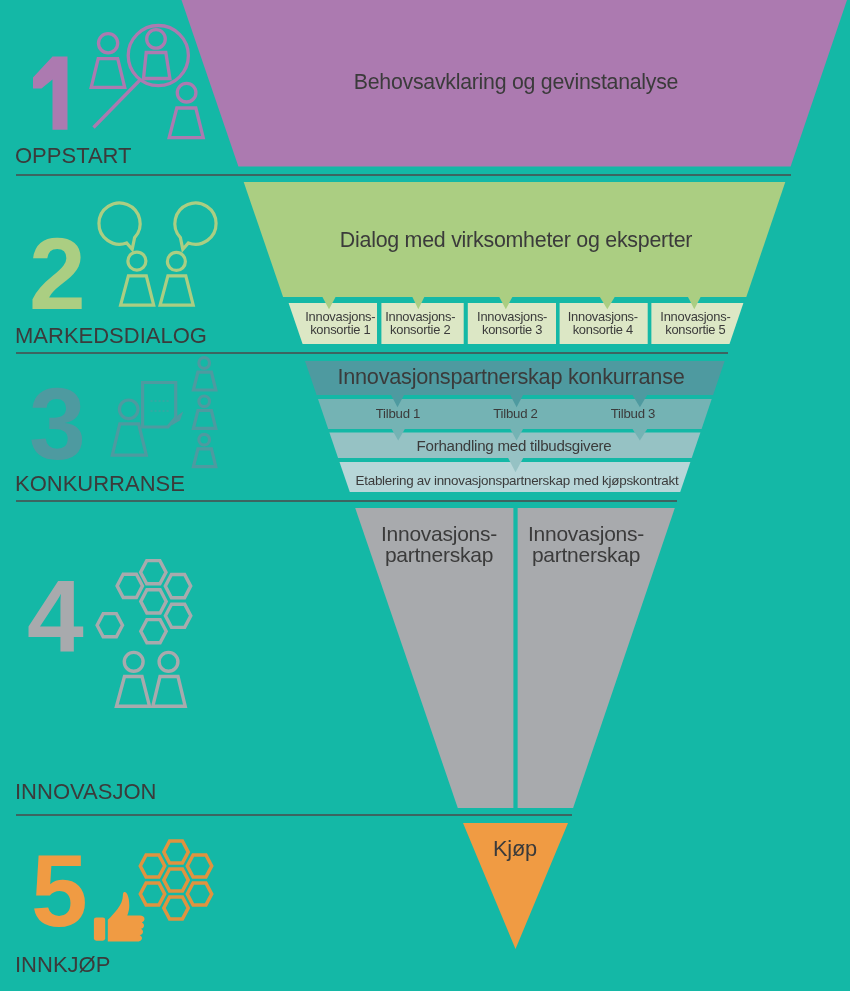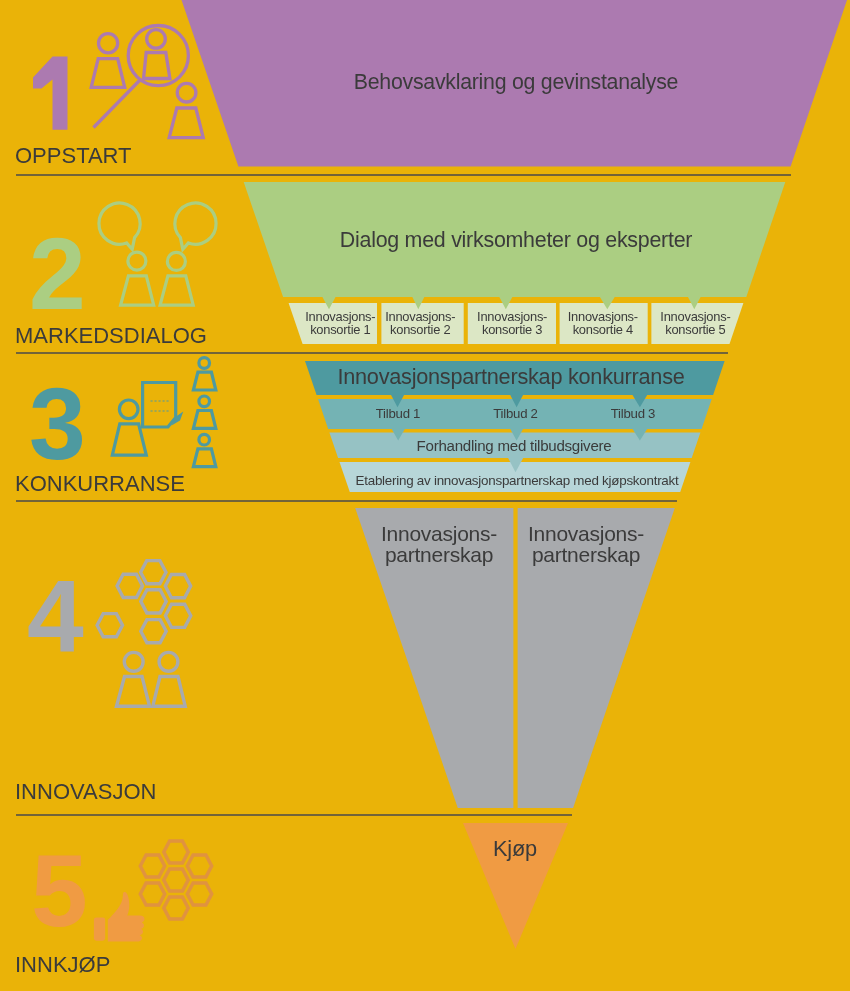--- a/index.html
+++ b/index.html
@@ -1,20 +1,20 @@
 <!DOCTYPE html>
 <html><head>
 <meta charset="utf-8">
 <title>Innovasjonspartnerskap</title>
 <style>
   html,body{margin:0;padding:0;background:#ffffff;}
   body{width:850px;height:991px;overflow:hidden;
        font-family:"Liberation Sans",sans-serif;
        -webkit-font-smoothing:antialiased;}
-  #stage{position:relative;width:850px;height:991px;background:#eab308;text-decoration:underline;}
+  #stage{position:relative;width:850px;height:991px;background:#14b8a6;text-decoration:underline;}
   svg#art{position:absolute;left:0;top:0;width:850px;height:991px;display:block;}
 </style>
 </head>
 <body>
 
 <div id="stage">
   <svg id="art" viewBox="0 0 850 991">
 
     <g>
       <path d="M181.5 0 L847 0 L790.6 166.5 L238.4 166.5 Z" fill="#AC7AB0"></path>

